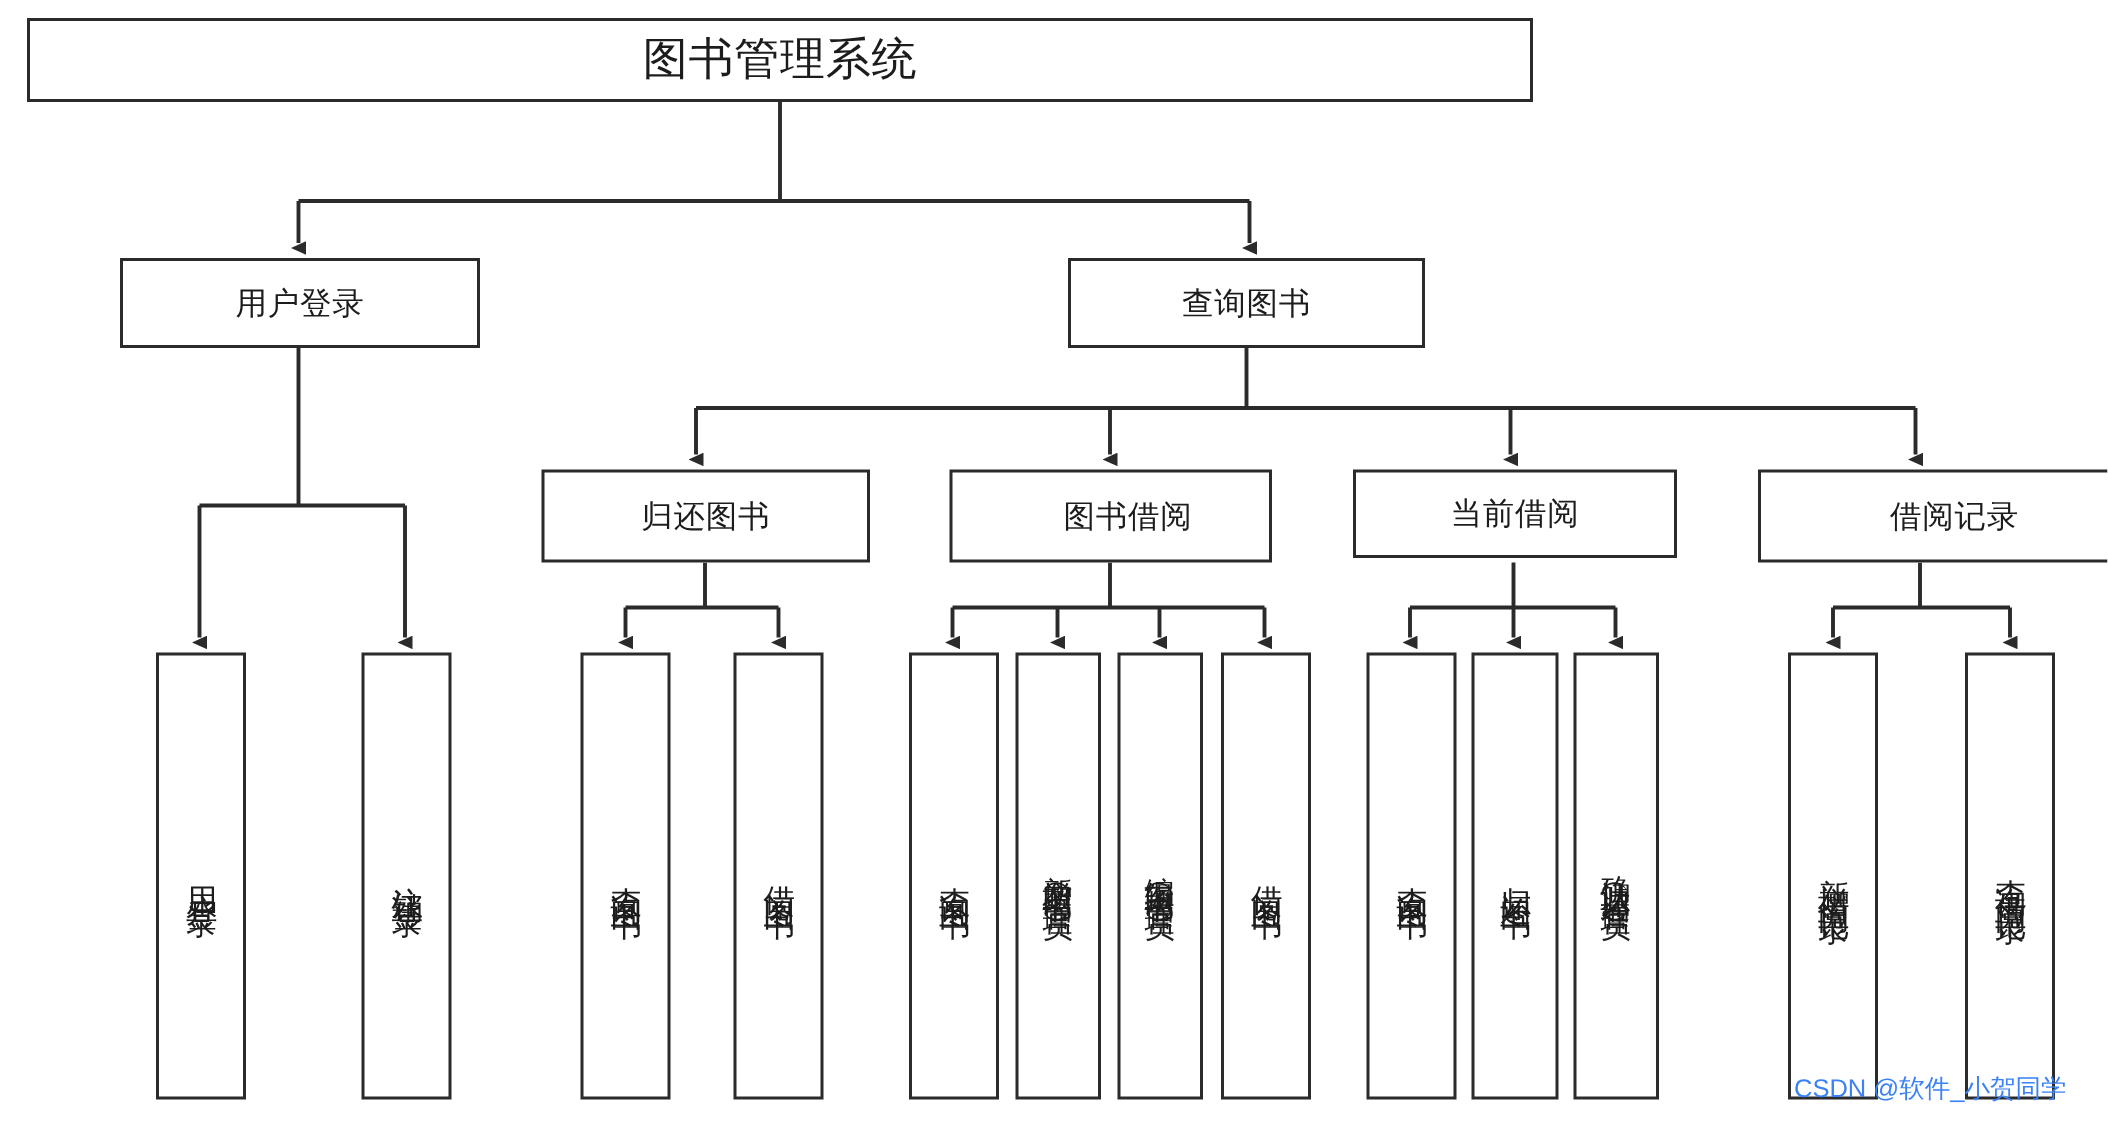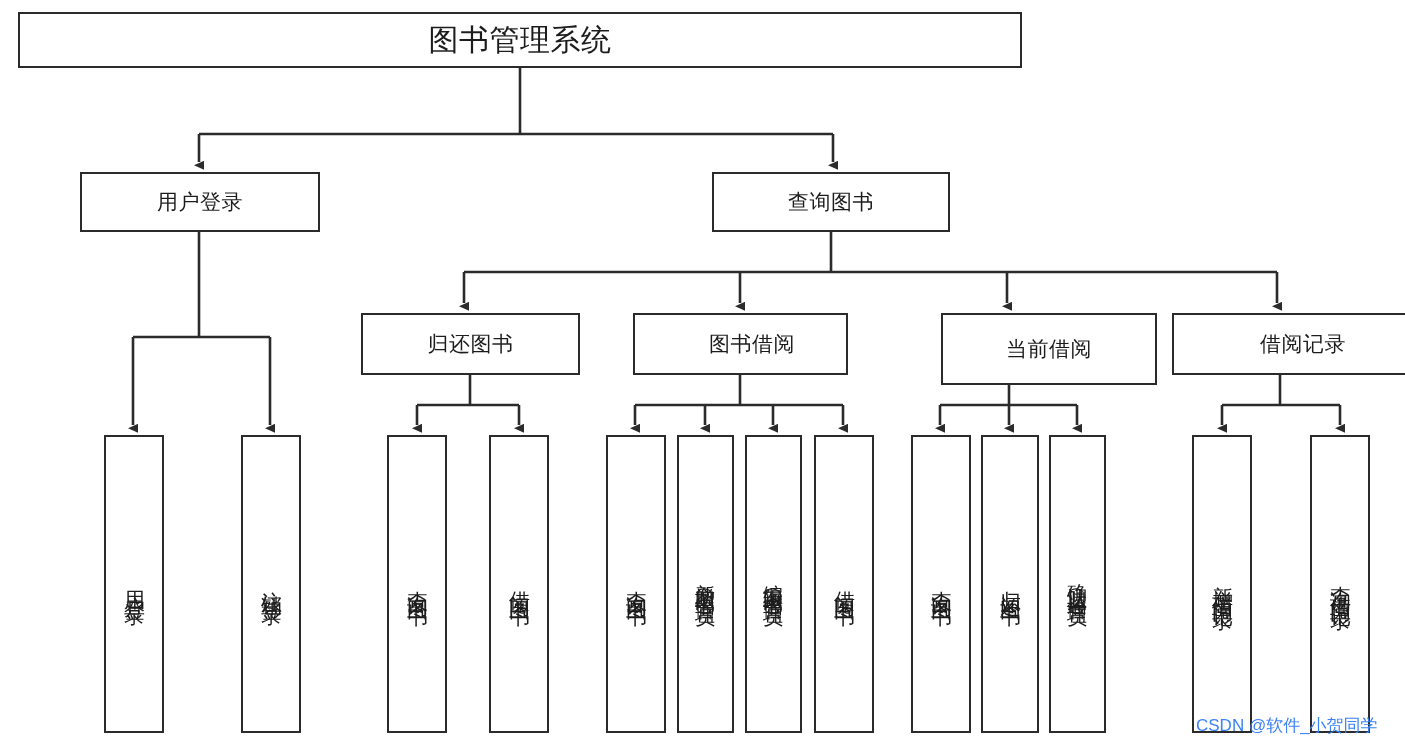--- a/index.html
+++ b/index.html
@@ -138,21 +138,21 @@
   </div>
 
   <div class="node horizontal" style="left:361px; top:313px; width:219px; height:62px;">
     <span class="label">归还图书</span>
   </div>
 
   <div class="node horizontal" style="left:633px; top:313px; width:215px; height:62px;padding-left:23px;">
     <span class="label">图书借阅</span>
   </div>
 
-  <div class="node horizontal" style="left:941px; top:313px; width:216px; height:72px;">
+  <div class="node horizontal" style="left:902px; top:313px; width:216px; height:59px;">
     <span class="label">当前借阅</span>
   </div>
 
   <div class="node horizontal" style="left:1172px; top:313px; width:262px; height:62px;">
     <span class="label">借阅记录</span>
   </div>
 
   <div class="node vertical" style="left:104px; top:435px; width:60px; height:298px;">
     <span class="label">用户登录</span>
   </div>

